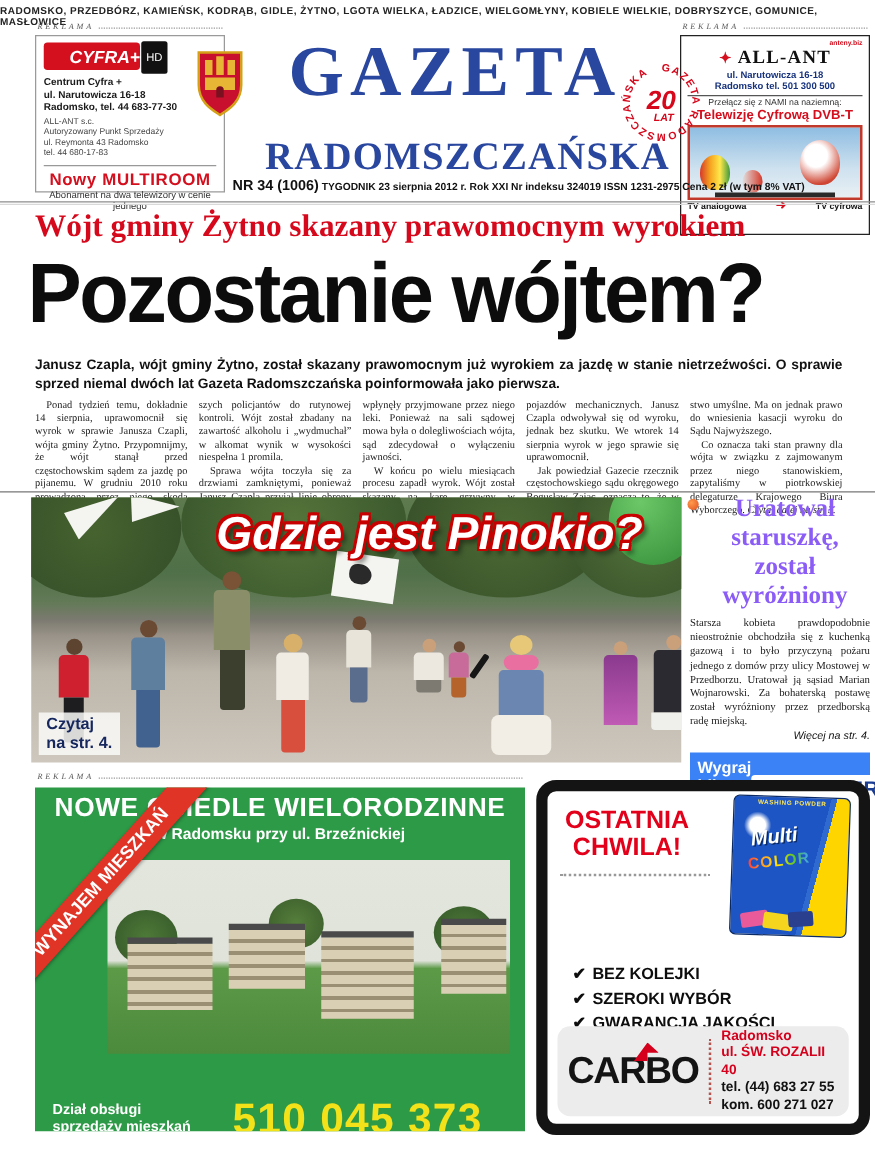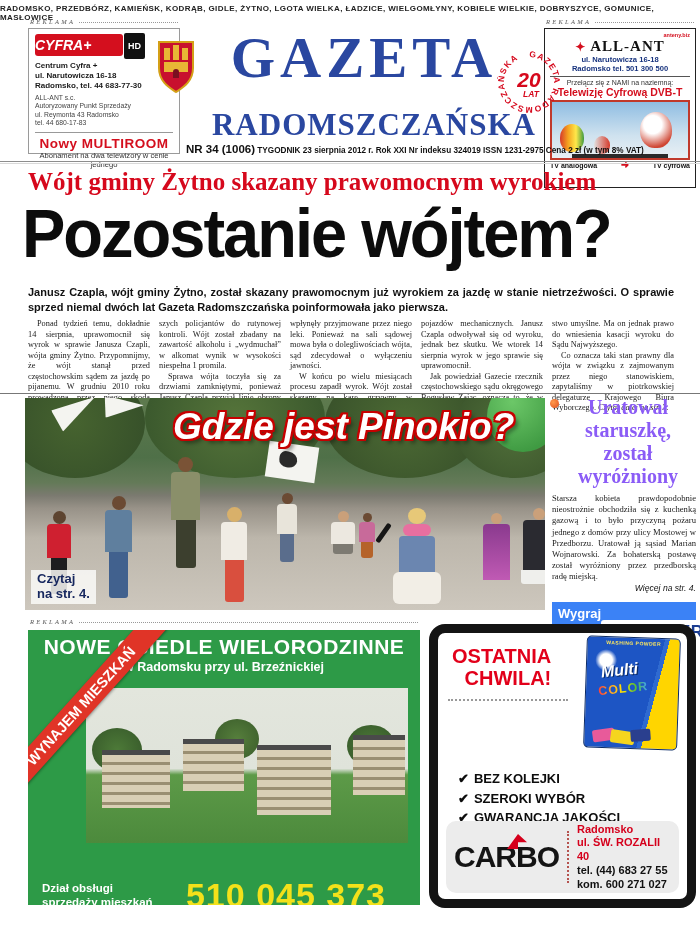--- a/index.html
+++ b/index.html
@@ -12,24 +12,24 @@
 
   
   .reklabel{position:absolute;display:flex;align-items:flex-end;gap:4px;
     font-family:"Liberation Serif",serif;font-style:italic;font-size:6.5px;
     letter-spacing:.35em;color:#555;}
   .reklabel .dots{flex:1;border-bottom:1px dotted #999;height:1px;margin-bottom:2px;}
 
   
   .cyfra{position:absolute;top:28px;left:28px;width:152px;height:126px;
     border:1px solid #9a9a9a;padding:5px 6px;box-sizing:border-box;}
-  .cyfra-logo{position:relative;width:88px;height:22px;background:#d40f1e;border-radius:3px;
-    color:#fff;font-style:italic;font-weight:bold;font-size:14px;line-height:22px;text-align:left;}
+  .cyfra-logo{position:relative;width:77px;height:22px;background:#d40f1e;border-radius:3px;
+    color:#fff;font-style:italic;font-weight:bold;font-size:14px;line-height:22px;text-align:right;}
   .cyfra-hd{position:absolute;right:-22px;bottom:-3px;background:#111;color:#fff;
-    font-size:9px;font-weight:bold;padding:2px 4px;border-radius:2px;font-style:normal;}
+    font-size:9px;font-weight:normal;padding:2px 4px;border-radius:2px;font-style:normal;}
   .cyfra-addr{margin-top:5px;font-size:8px;font-weight:bold;color:#1a1a1a;line-height:1.25;}
   .cyfra-sub{margin-top:3px;font-size:6.8px;color:#444;line-height:1.25;}
   .cyfra-promo{margin-top:4px;border-top:1px solid #999;padding-top:3px;text-align:center;
     color:#d40f1e;font-weight:bold;font-size:13.5px;letter-spacing:.5px;}
   .cyfra-promo-sub{font-size:7.6px;color:#333;text-align:center;line-height:1.2;}
 
   .allant{position:absolute;top:28px;left:544px;width:152px;height:160px;
     border:1px solid #222;padding:3px 5px;box-sizing:border-box;}
   .allant-site{text-align:right;font-size:5.5px;color:#d40f1e;font-weight:bold;}
   .allant-name{text-align:center;font-family:"Liberation Serif",serif;font-weight:bold;
@@ -138,21 +138,21 @@
     padding:4px 0;box-shadow:0 1px 3px rgba(0,0,0,.4);}
   .brz-addr{position:absolute;left:0;right:0;top:218px;text-align:center;color:#fff;
     font-weight:bold;font-size:22.5px;letter-spacing:.5px;}
   .brz-bottom{position:absolute;left:14px;right:10px;top:246px;display:flex;align-items:center;}
   .brz-dept{color:#fff;font-weight:bold;font-size:11.5px;line-height:1.15;width:120px;}
   .brz-phone{flex:1;text-align:center;color:#f3e11a;font-weight:bold;font-size:34px;letter-spacing:1px;}
 
   .wegiel{position:absolute;top:624px;left:429px;width:267px;height:284px;background:#fff;
     border:9px solid #141414;border-radius:16px;box-sizing:border-box;overflow:hidden;}
   .wg-urgent{position:absolute;top:12px;left:14px;color:#e2001a;font-weight:bold;font-size:20px;
-    line-height:1.1;text-align:right;}
+    line-height:1.1;text-align:center;}
   .wg-dots{position:absolute;top:66px;left:10px;width:120px;border-top:2px dotted #999;}
   .powder{position:absolute;top:4px;right:8px;width:92px;height:110px;transform:rotate(2deg);
     border-radius:5px;border:1px solid #0a2a66;overflow:hidden;
     background:linear-gradient(103deg,#1d55c4 0 66%,#2f6ad0 66% 70%,#ffd500 70% 100%);}
   .powder-top{text-align:center;color:#ffe95e;font-weight:bold;font-size:5px;letter-spacing:.5px;margin-top:2px;}
   .powder-star{position:absolute;left:8px;top:12px;width:22px;height:22px;border-radius:50%;
     background:radial-gradient(circle,#fff 0 40%,rgba(255,255,255,0) 70%);}
   .powder-b1{position:absolute;left:14px;top:24px;color:#fff;font-style:italic;font-weight:bold;
     font-size:16px;transform:rotate(-8deg);text-shadow:1px 1px 0 #0a2a66;}
   .powder-b2{position:absolute;left:12px;top:44px;font-weight:bold;font-size:12.5px;letter-spacing:1px;

